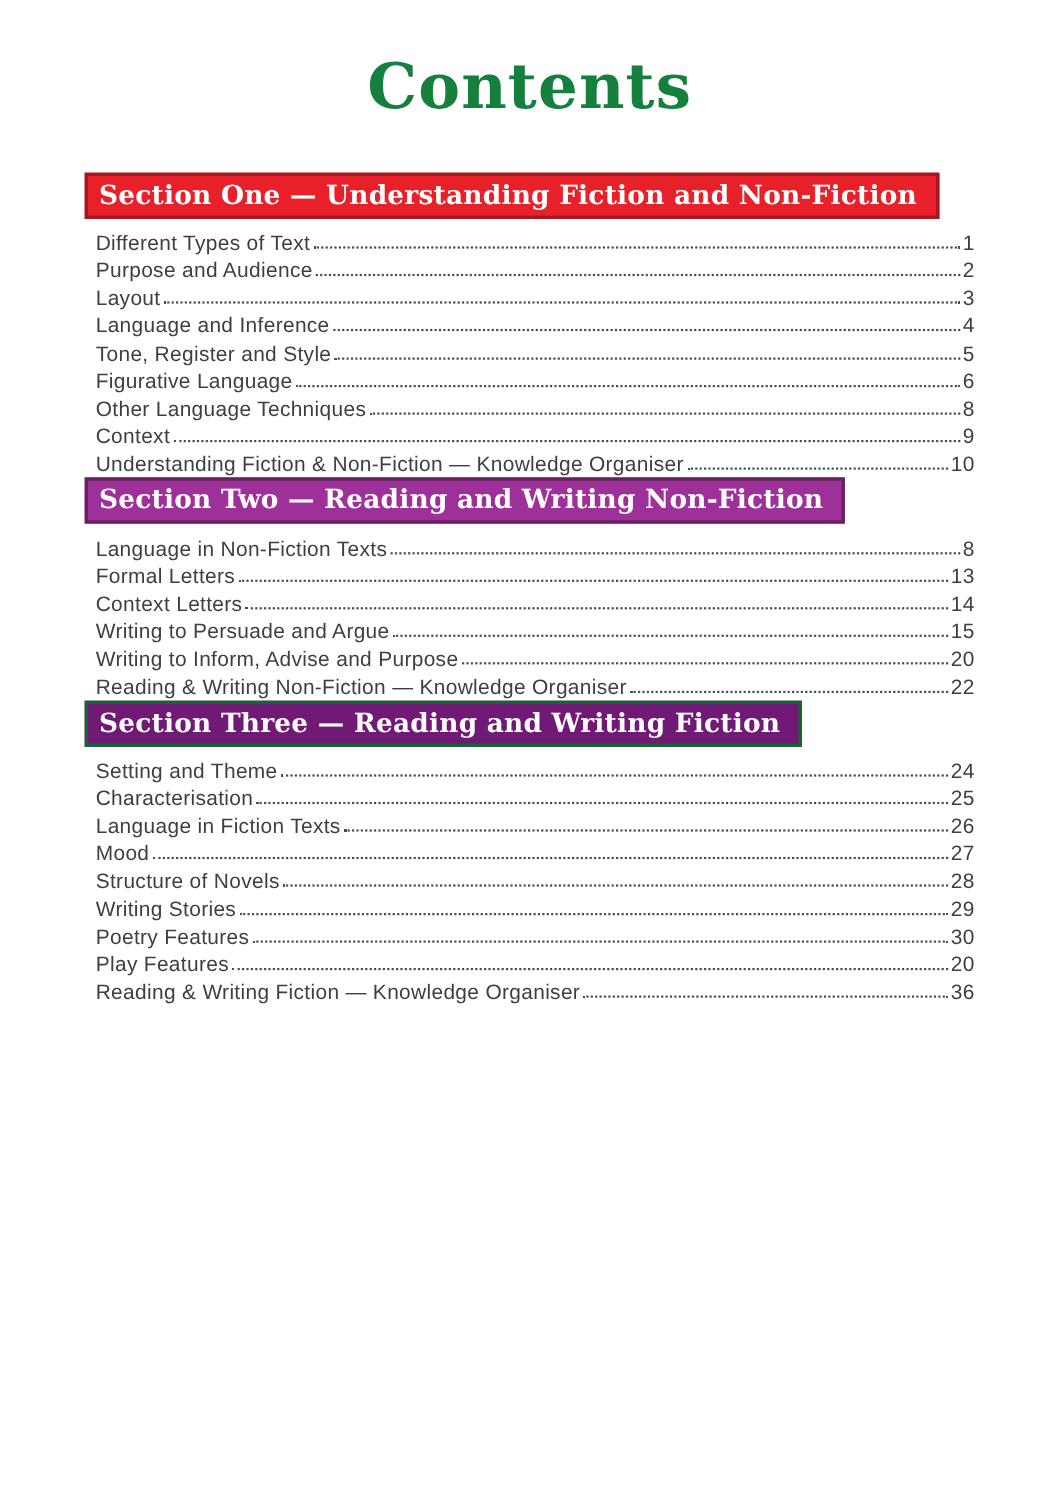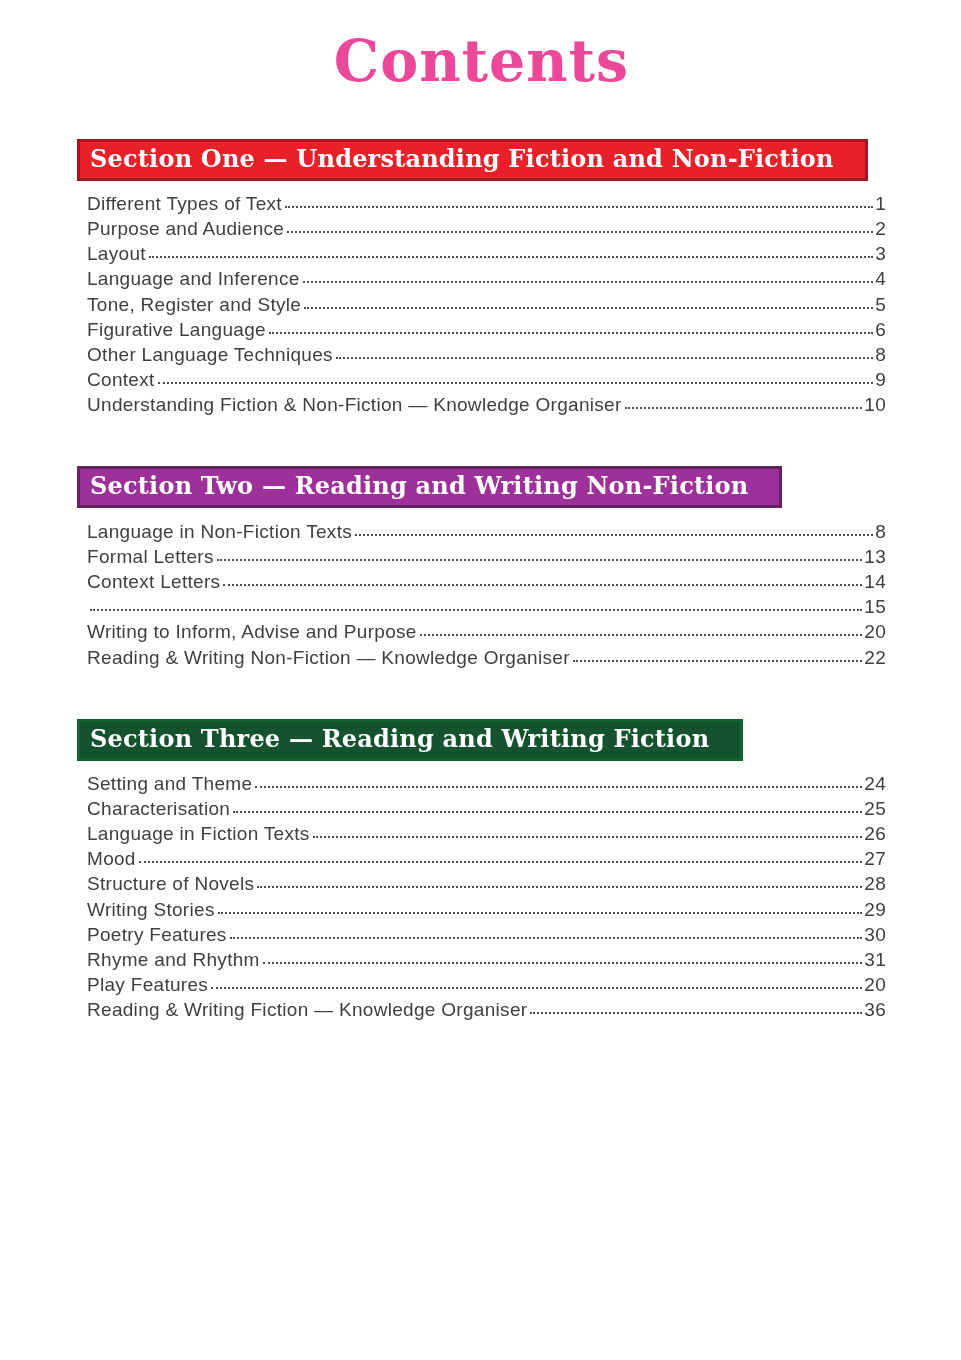--- a/index.html
+++ b/index.html
@@ -16,37 +16,36 @@
   .page {
     box-sizing: border-box;
     width: 961px;
     height: 1360px;
     padding: 0 75px 0 77px;
   }
   .page-title {
     font-family: "DejaVu Serif", "Liberation Serif", serif;
     font-weight: bold;
     font-size: 57px;
-    color: #ec4899;
+    color: #15803d;
     text-align: center;
     letter-spacing: 1px;
-    margin: 30px 0 0 0;
+    margin: 48px 0 0 0;
     line-height: 1.1;
   }
   .sections {
     margin-top: 46px;
   }
   .toc-section + .toc-section {
-    margin-top: 50px;
   }
   .section-header {
     display: inline-block;
     box-sizing: border-box;
     border: 3px solid #000;
-    padding: 3px 31px 5px 10px;
+    padding: 3px 17px 5px 10px;
     font-family: "DejaVu Serif", "Liberation Serif", serif;
     font-weight: bold;
     font-size: 24px;
     line-height: 28px;
     color: #ffffff;
     letter-spacing: 0.2px;
     margin-bottom: 9px;
   }
   .toc-list {
     margin-left: 10px;
@@ -157,40 +156,41 @@
     <span class="toc-page">13</span>
   </div>
 
   <div class="toc-row">
     <span class="toc-label">Context Letters</span>
     <span class="toc-leader"></span>
     <span class="toc-page">14</span>
   </div>
 
   <div class="toc-row">
+    <span class="toc-label">Writing to Persuade and Argue</span>
     <span class="toc-leader"></span>
     <span class="toc-page">15</span>
   </div>
 
   <div class="toc-row">
     <span class="toc-label">Writing to Inform, Advise and Purpose</span>
     <span class="toc-leader"></span>
     <span class="toc-page">20</span>
   </div>
 
   <div class="toc-row">
     <span class="toc-label">Reading &amp; Writing Non-Fiction — Knowledge Organiser</span>
     <span class="toc-leader"></span>
     <span class="toc-page">22</span>
   </div>
 </div>
   </section>
 
   <section class="toc-section">
-    <div class="section-header" style="background: #14532d; border-color: rgb(17, 104, 47); color: rgb(255, 255, 255);">
+    <div class="section-header" style="background: #701a75; border-color: rgb(17, 104, 47); color: rgb(255, 255, 255);">
       <span>Section Three — Reading and Writing Fiction</span>
     </div>
     <div class="toc-list">
   <div class="toc-row">
     <span class="toc-label">Setting and Theme</span>
     <span class="toc-leader"></span>
     <span class="toc-page">24</span>
   </div>
 
   <div class="toc-row">
@@ -222,25 +222,20 @@
     <span class="toc-leader"></span>
     <span class="toc-page">29</span>
   </div>
 
   <div class="toc-row">
     <span class="toc-label">Poetry Features</span>
     <span class="toc-leader"></span>
     <span class="toc-page">30</span>
   </div>
 
-  <div class="toc-row">
-    <span class="toc-label">Rhyme and Rhythm</span>
-    <span class="toc-leader"></span>
-    <span class="toc-page">31</span>
-  </div>
 
 
   <div class="toc-row">
     <span class="toc-label">Play Features</span>
     <span class="toc-leader"></span>
     <span class="toc-page">20</span>
   </div>
 
   <div class="toc-row">
     <span class="toc-label">Reading &amp; Writing Fiction — Knowledge Organiser</span>

